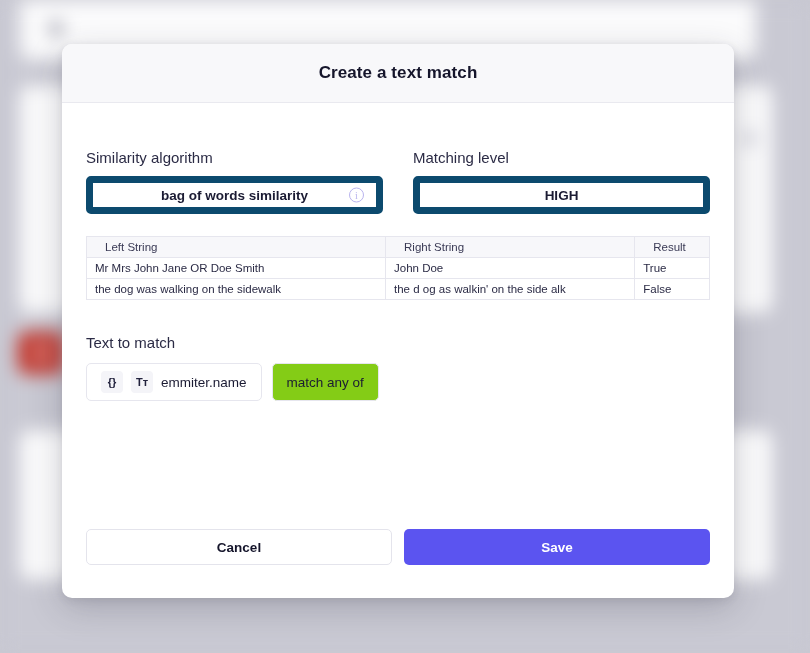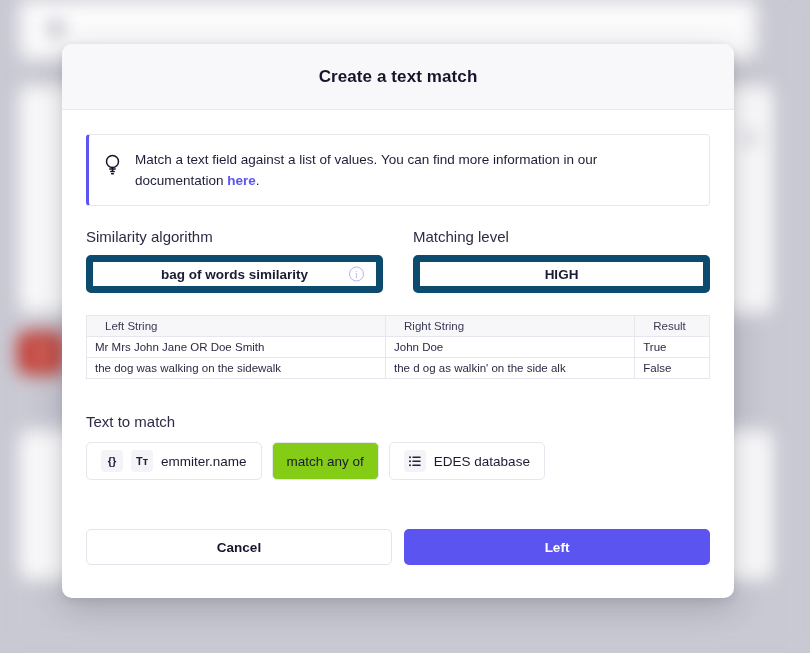--- a/index.html
+++ b/index.html
@@ -106,21 +106,21 @@
     background: #ffffff;
     border-radius: 10px;
     box-shadow: 0 10px 34px rgba(40, 40, 60, 0.22),
                 0 2px 8px rgba(40, 40, 60, 0.10);
     overflow: hidden;
     display: flex;
     flex-direction: column;
   }
 
   .modal-header {
-    height: 66px;
+    height: 59px;
     background: #f8f8fa;
     border-bottom: 1px solid #e9e9ef;
     display: flex;
     align-items: center;
     justify-content: center;
     flex: none;
   }
 
   .modal-title {
     font-size: 17px;
@@ -355,32 +355,20 @@
 </div>
 
 <div class="modal">
 
   <div class="modal-header">
     <div class="modal-title">Create a text match</div>
   </div>
 
   <div class="modal-body">
 
-    <div class="info-banner">
-      <span class="bulb-icon">
-        <svg width="15" height="21" viewBox="0 0 15 21" fill="none">
-          <circle cx="7.5" cy="7.5" r="6" stroke="#14142b" stroke-width="1.5"></circle>
-          <path d="M7.5 13.5 V17" stroke="#14142b" stroke-width="1.5" stroke-linecap="round"></path>
-          <path d="M4.8 15 H10.2" stroke="#14142b" stroke-width="1.5" stroke-linecap="round"></path>
-          <path d="M5.8 17.5 H9.2" stroke="#14142b" stroke-width="1.5" stroke-linecap="round"></path>
-          <path d="M6.6 19.8 H8.4" stroke="#14142b" stroke-width="1.5" stroke-linecap="round"></path>
-        </svg>
-      </span>
-      <div class="info-text"><span>Match a text field against a list of values. You can find more information in our documentation </span><a class="info-link" href="#">here</a><span>.</span></div>
-    </div>
 
     <div class="field-row">
       <div class="field-col">
         <div class="field-label">Similarity algorithm</div>
         <div class="select-box">
           <span class="select-value">bag of words similarity</span>
           <span class="info-circle">i</span>
         </div>
       </div>
       <div class="field-col">
@@ -419,35 +407,22 @@
       <div class="chip">
         <span class="mini-icon">{}</span>
         <span class="mini-icon">Tт</span>
         <span class="chip-text">emmiter.name</span>
       </div>
 
       <div class="chip chip-op">
         <span class="chip-text">match any of</span>
       </div>
 
-      <div class="chip">
-        <span class="mini-icon">
-          <svg width="12" height="11" viewBox="0 0 12 11" fill="none">
-            <circle cx="1" cy="1.3" r="1" fill="#22223d"></circle>
-            <rect x="3.4" y="0.6" width="8.2" height="1.5" rx="0.5" fill="#22223d"></rect>
-            <circle cx="1" cy="5.3" r="1" fill="#22223d"></circle>
-            <rect x="3.4" y="4.6" width="8.2" height="1.5" rx="0.5" fill="#22223d"></rect>
-            <circle cx="1" cy="9.3" r="1" fill="#22223d"></circle>
-            <rect x="3.4" y="8.6" width="8.2" height="1.5" rx="0.5" fill="#22223d"></rect>
-          </svg>
-        </span>
-        <span class="chip-text">EDES database</span>
-      </div>
 
     </div>
   </div>
 
   <div class="footer">
     <div class="btn btn-cancel">Cancel</div>
-    <div class="btn btn-save">Left</div>
+    <div class="btn btn-save">Save</div>
   </div>
 
 </div>
 
 </body></html>

